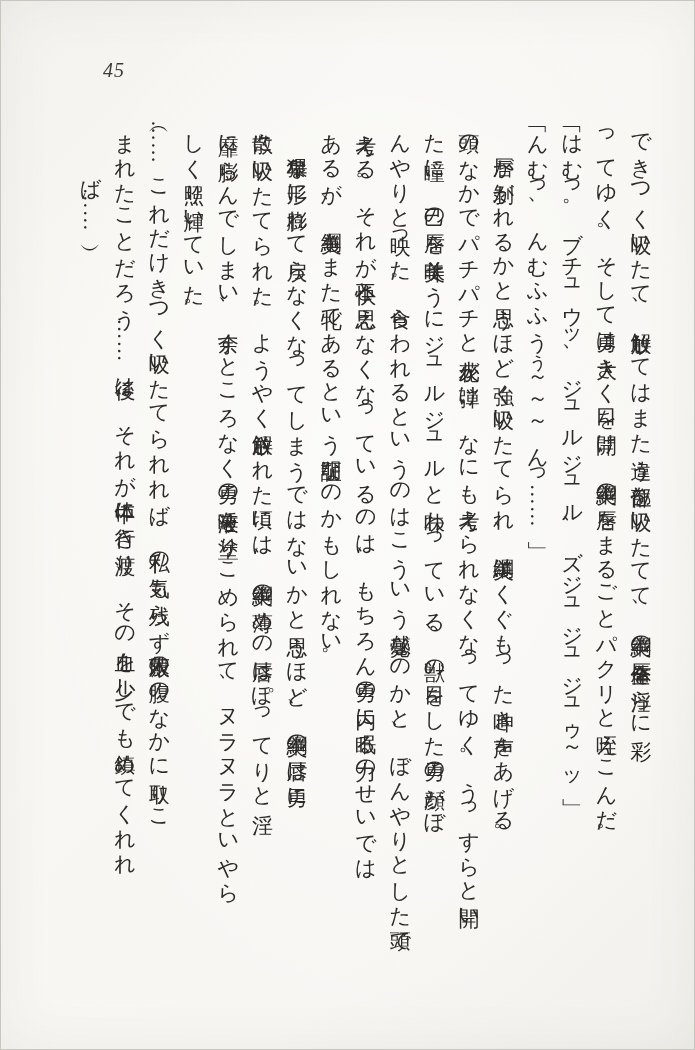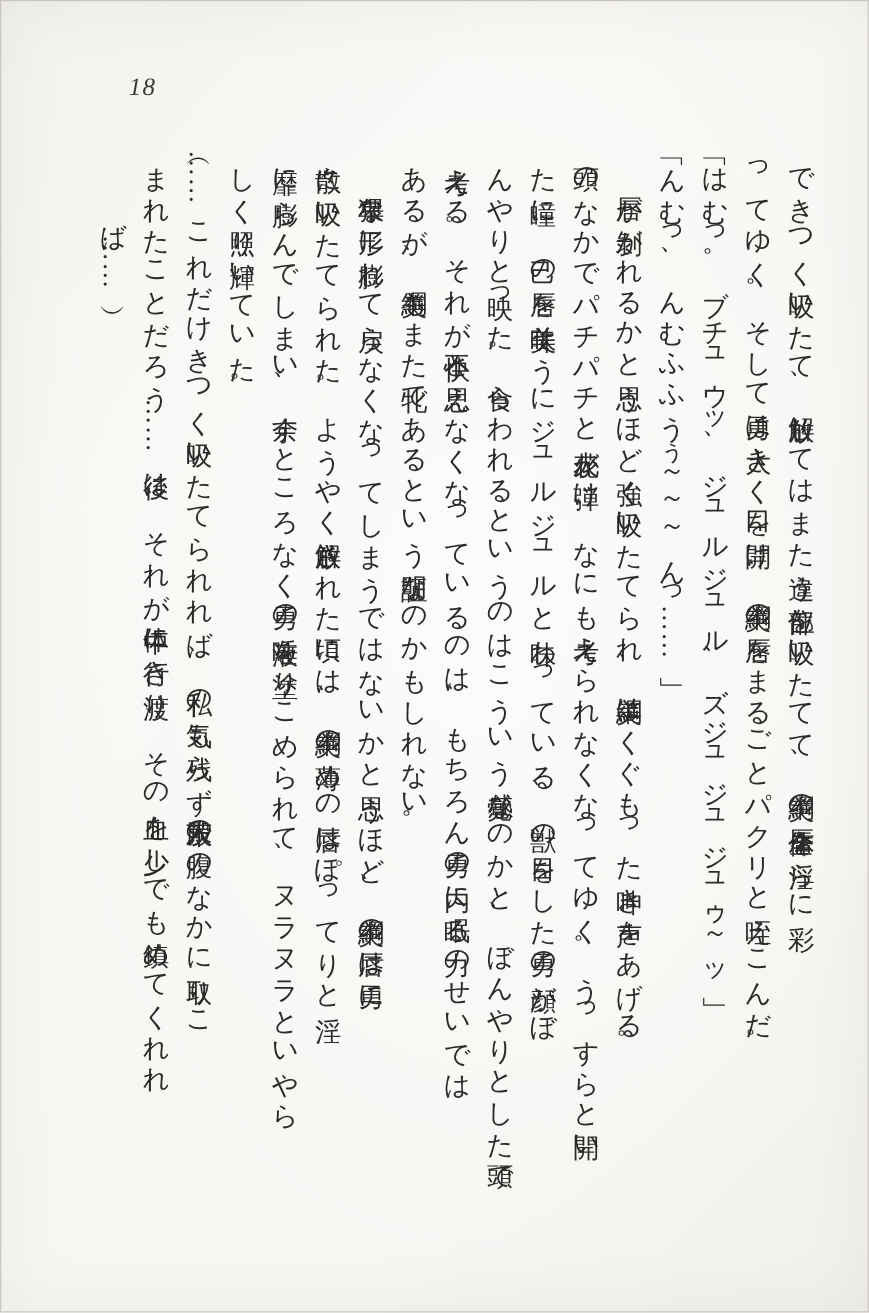--- a/index.html
+++ b/index.html
@@ -47,21 +47,21 @@
     white-space: nowrap;
     margin: 0;
     padding: 0;
   }
 </style>
 </head>
 <body>
 
 <div class="page">
 
-  <div class="page-number">18</div>
+  <div class="page-number">45</div>
 
   <div class="text-block">
     <div class="line">できつく吸いたて、解放してはまた違う部位を吸いたてて、美綱の唇全体を淫らに彩</div>
     <div class="line">ってゆく。そして勇は大きく口を開け、美綱の唇をまるごとパクリと咥えこんだ。</div>
     <div class="line">「はむっ。ブチュウッ、ジュルジュル、ズジュジュジュゥ～ッ」</div>
     <div class="line">「んむっ、んむふふうぅ～～～んっ……」</div>
     <div class="line">　唇が剝がれるかと思うほど強く吸いたてられ、美綱はくぐもった呻き声をあげる。</div>
     <div class="line">頭のなかでパチパチと火花が弾け、なにも考えられなくなってゆく。うっすらと開い</div>
     <div class="line">た瞳に、己の唇を美味そうにジュルジュルと味わっている、獣の目をした勇の顔がぼ</div>
     <div class="line">んやりと映った。食らわれるというのはこういう感覚なのかと、ぼんやりとした頭で</div>

